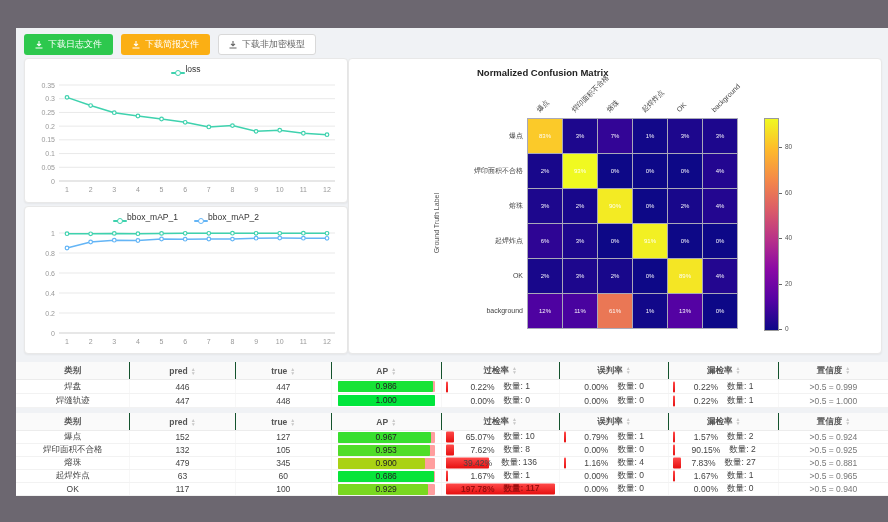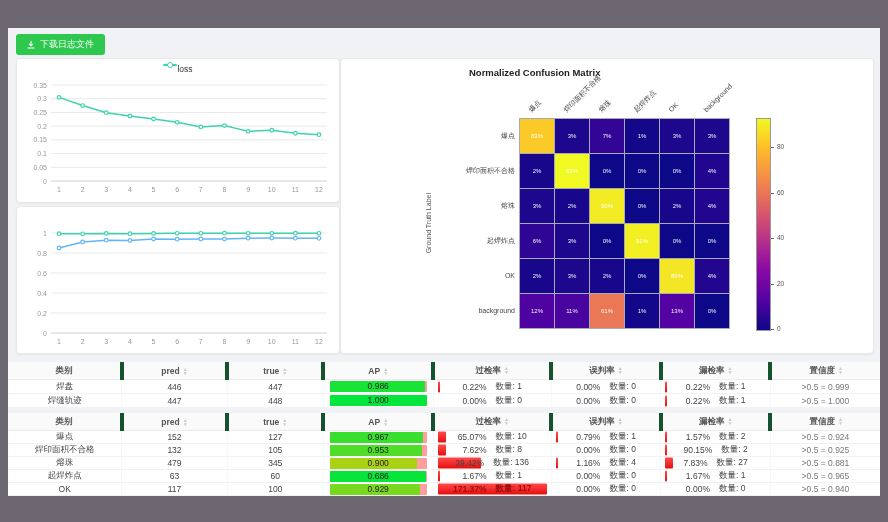--- a/index.html
+++ b/index.html
@@ -1,37 +1,37 @@
 <!DOCTYPE html>
 <html><head>
 <meta charset="utf-8">
 <style>
   html,body{margin:0;padding:0;}
   body{width:888px;height:522px;position:relative;overflow:hidden;
        background:#6c6770;font-family:"Liberation Sans",sans-serif;}
-  .page{position:absolute;left:8px;top:28px;width:872px;height:468px;background:#f0f2f5;}
+  .page{position:absolute;left:16px;top:28px;width:872px;height:468px;background:#f0f2f5;}
   .toolbar{position:absolute;left:8px;top:6px;display:flex;gap:8px;}
   .btn{height:21px;display:inline-flex;align-items:center;gap:5px;padding:0 10px;
        font-size:9px;border-radius:3px;border:1px solid transparent;cursor:pointer;
        font-family:inherit;line-height:1;}
   .btn.green{background:#2dc84d;color:#fff;}
   .btn.orange{background:#fbaf14;color:#fff;}
   .btn.plain{background:#fff;color:#666;border-color:#d9d9d9;}
   .btn.gray{background:#8f8f94;color:#fff;}
   .dl-icon svg{display:block;}
 
   .card{position:absolute;background:#fff;border:1px solid #e8e8e8;border-radius:4px;
         box-shadow:0 1px 2px rgba(0,0,0,0.05);}
   #card-loss{left:8px;top:30px;width:322px;height:143px;}
   #card-map{left:8px;top:178px;width:322px;height:146px;}
   #card-matrix{left:332px;top:30px;width:532px;height:294px;}
 
   .legend{position:absolute;top:5px;left:0;right:0;display:flex;justify-content:center;
           gap:16px;align-items:center;}
-  .lg-item{display:flex;align-items:flex-start;}
+  .lg-item{display:flex;align-items:flex-end;}
   .lg-line{position:relative;width:14px;height:2px;border-radius:1px;}
   .lg-dot{position:absolute;left:4px;top:-2px;width:4px;height:4px;border-radius:50%;
           background:#fff;border:1px solid;}
   .lg-text{font-size:8.5px;color:#333;}
   svg.chart{position:absolute;left:0;}
   #chart-loss{top:20px;}
   #chart-map{top:20px;}
 
   .cm-title{position:absolute;left:128px;top:8px;width:310px;text-align:left;
             font-weight:bold;font-size:9.5px;color:#222;}
@@ -53,21 +53,21 @@
   .cm-xlabel{position:absolute;left:178px;top:278px;width:211px;text-align:center;
              font-size:7.5px;color:#555;}
   .cm-ylabel{position:absolute;left:84px;top:59px;height:211px;display:flex;align-items:center;}
   .cm-ylabel span{writing-mode:vertical-rl;transform:rotate(180deg);font-size:7px;color:#555;}
 
   .tbl{position:absolute;left:0;width:872px;background:#fff;}
   #table-0{top:334px;}
   #table-1{top:385px;}
   table{width:100%;border-collapse:collapse;table-layout:fixed;}
   th{background:#fafafa;font-size:8.5px;color:#555;font-weight:bold;height:17px;
-     border-bottom:1px solid #ececec;border-right:4px solid #14532d;padding:0;}
+     border-bottom:1px solid #ececec;border-right:1px solid #14532d;padding:0;}
   th:last-child{border-right:none;}
   td{font-size:8.5px;color:#444;text-align:center;border-bottom:1px solid #f2f2f2;
      border-right:1px solid #f7f7f7;padding:0 4px;position:relative;overflow:hidden;}
   td:last-child{border-right:none;}
   #table-0 td{height:13px;}
   #table-1 td{height:12px;}
   .sorter{display:inline-block;margin-left:3px;vertical-align:-1px;color:#c8c8c8;
           font-size:5px;line-height:4px;}
   .sorter b{display:block;font-weight:normal;}
   .ap-track{position:relative;height:11px;margin:0 2px;background:#ff9e9e;border-radius:1px;}
@@ -88,20 +88,36 @@
   <div class="page">
 
     <div class="toolbar">
       <button class="btn green">
         <span class="dl-icon">
           <svg width="8" height="8" viewBox="0 0 8 8">
               <path d="M4 0v4.2M2 2.8l2 2 2-2M0.5 7h7" stroke="currentColor" stroke-width="1.1" fill="none"></path>
             </svg>
         </span>
         <span>下载日志文件</span>
+      </button>
+      <button class="btn orange">
+        <span class="dl-icon">
+          <svg width="8" height="8" viewBox="0 0 8 8">
+              <path d="M4 0v4.2M2 2.8l2 2 2-2M0.5 7h7" stroke="currentColor" stroke-width="1.1" fill="none"></path>
+            </svg>
+        </span>
+        <span>下载简报文件</span>
+      </button>
+      <button class="btn plain">
+        <span class="dl-icon">
+          <svg width="8" height="8" viewBox="0 0 8 8">
+              <path d="M4 0v4.2M2 2.8l2 2 2-2M0.5 7h7" stroke="currentColor" stroke-width="1.1" fill="none"></path>
+            </svg>
+        </span>
+        <span>下载非加密模型</span>
       </button>
     </div>
 
     <div class="card" id="card-loss">
       <div class="legend" id="legend-loss">
           <span class="lg-item">
             <span class="lg-line" style="background: rgb(63, 210, 174);">
               <span class="lg-dot" style="border-color: rgb(63, 210, 174);"></span>
             </span>
             <span class="lg-text">loss</span>
@@ -146,20 +162,34 @@
           <circle cx="183.8181818181818" cy="47.96571428571428" r="1.8" fill="#fff" stroke="#3fd2ae" stroke-width="1.2"></circle>
           <circle cx="207.45454545454547" cy="46.59428571428571" r="1.8" fill="#fff" stroke="#3fd2ae" stroke-width="1.2"></circle>
           <circle cx="231.0909090909091" cy="52.354285714285716" r="1.8" fill="#fff" stroke="#3fd2ae" stroke-width="1.2"></circle>
           <circle cx="254.72727272727272" cy="51.25714285714285" r="1.8" fill="#fff" stroke="#3fd2ae" stroke-width="1.2"></circle>
           <circle cx="278.3636363636364" cy="54.27428571428572" r="1.8" fill="#fff" stroke="#3fd2ae" stroke-width="1.2"></circle>
           <circle cx="302" cy="55.645714285714284" r="1.8" fill="#fff" stroke="#3fd2ae" stroke-width="1.2"></circle>
         </svg>
     </div>
 
     <div class="card" id="card-map">
+      <div class="legend" id="legend-map">
+          <span class="lg-item">
+            <span class="lg-line" style="background: rgb(63, 210, 174);">
+              <span class="lg-dot" style="border-color: rgb(63, 210, 174);"></span>
+            </span>
+            <span class="lg-text">bbox_mAP_1</span>
+          </span>
+          <span class="lg-item">
+            <span class="lg-line" style="background: rgb(100, 181, 246);">
+              <span class="lg-dot" style="border-color: rgb(100, 181, 246);"></span>
+            </span>
+            <span class="lg-text">bbox_mAP_2</span>
+          </span>
+        </div>
       <svg class="chart" id="chart-map" width="322" height="124">
           <line x1="34" y1="106" x2="310" y2="106" stroke="#cfcfcf" stroke-width="1"></line>
           <text x="30" y="108.5" text-anchor="end" font-size="7" fill="#999">0</text>
           <line x1="34" y1="86" x2="310" y2="86" stroke="#e9e9e9" stroke-width="1"></line>
           <text x="30" y="88.5" text-anchor="end" font-size="7" fill="#999">0.2</text>
           <line x1="34" y1="66" x2="310" y2="66" stroke="#e9e9e9" stroke-width="1"></line>
           <text x="30" y="68.5" text-anchor="end" font-size="7" fill="#999">0.4</text>
           <line x1="34" y1="46" x2="310" y2="46" stroke="#e9e9e9" stroke-width="1"></line>
           <text x="30" y="48.5" text-anchor="end" font-size="7" fill="#999">0.6</text>
           <line x1="34" y1="25.999999999999996" x2="310" y2="25.999999999999996" stroke="#e9e9e9" stroke-width="1"></line>
@@ -529,21 +559,21 @@
               <td>100</td>
               <td>
                 <div class="ap-track">
                   <div class="ap-fill" style="width: 92.9%; background: rgb(121, 216, 32);"></div>
                   <span class="ap-text">0.929</span>
                 </div>
               </td>
               <td>
                 <div class="pct-wrap hot">
                   <div class="pct-bar" style="width: max(2px, 100%);"></div>
-                  <span class="pct-txt">171.37%</span>
+                  <span class="pct-txt">197.78%</span>
                   <span class="cnt-txt">数量: 117</span>
                 </div>
               </td>
               <td>
                 <div class="pct-wrap">
                   <span class="pct-txt">0.00%</span>
                   <span class="cnt-txt">数量: 0</span>
                 </div>
               </td>
               <td>

